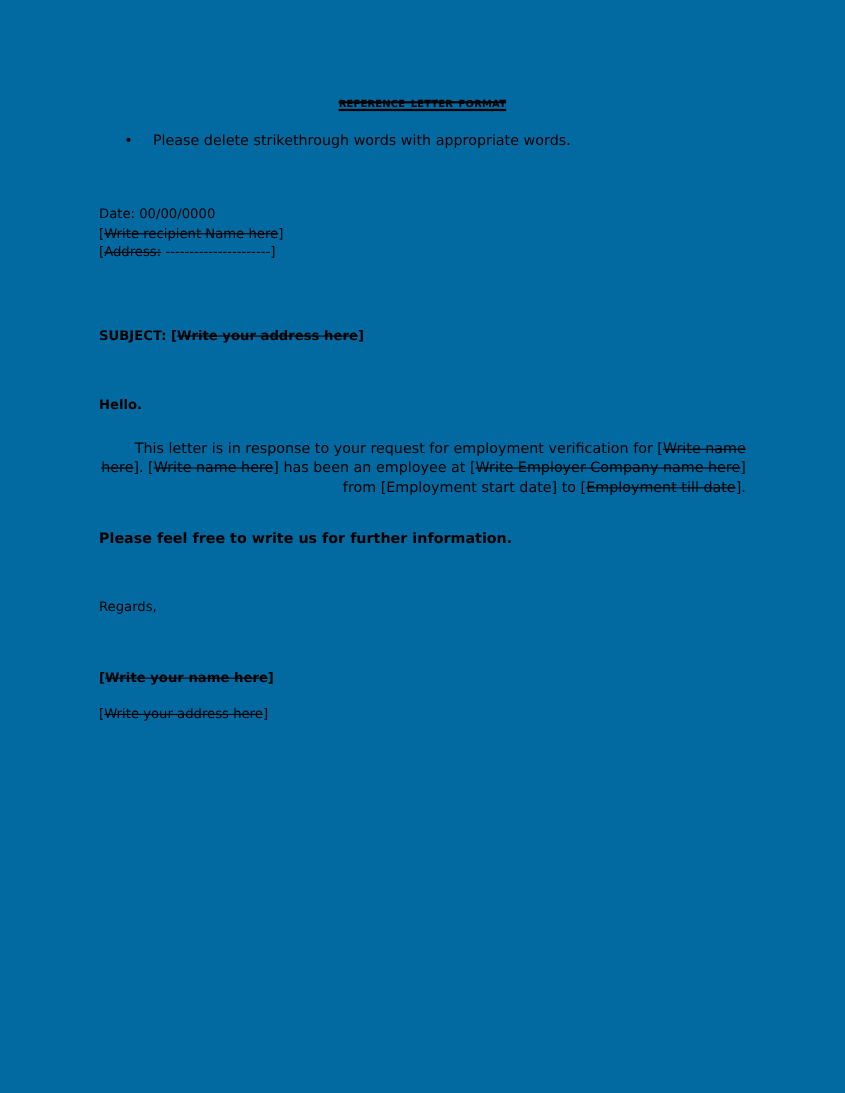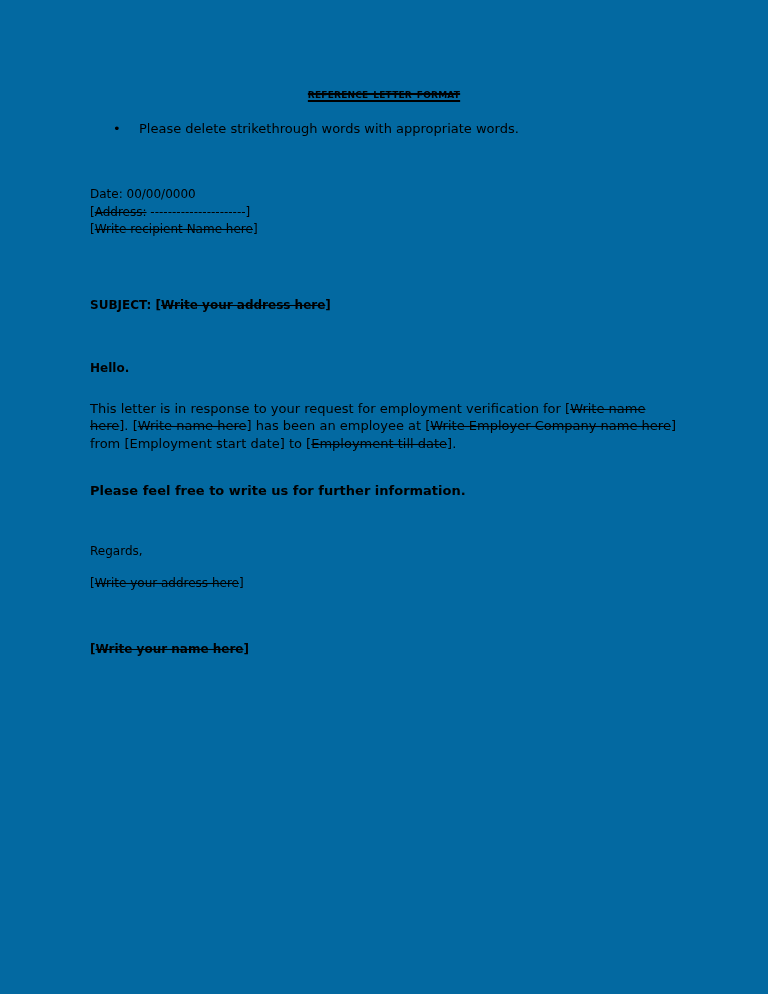--- a/index.html
+++ b/index.html
@@ -83,21 +83,21 @@
     text-decoration-thickness: 1px;
   }
   .bold {
     font-weight: bold;
   }
 
   
   .sp-date      { margin-top: 48px; }
   .sp-subject   { margin-top: 58px; }
   .sp-hello     { margin-top: 46px; font-weight: bold; }
-  .sp-body      { margin-top: 22px; }
+  .sp-body      { margin-top: 22px; text-align: right; }
   .sp-please    { margin-top: 30px; font-weight: bold; }
   .sp-regards   { margin-top: 43px; }
   .sp-name      { margin-top: 48px; }
   .sp-address   { margin-top: 15px; }
 </style>
 </head>
 <body>
 
 <div class="page">
   <div class="content">
@@ -110,24 +110,24 @@
       <li class="bullet-item">
         <span class="dot">•</span>
         <span>Please delete strikethrough words with appropriate words.</span>
       </li>
     </ul>
 
     <div class="block sp-date">
       <span>Date: 00/00/0000</span>
     </div>
     <div class="block">
-      <span>[</span><span class="strike">Address:</span><span> ----------------------</span><span>]</span>
+      <span>[</span><span class="strike">Write recipient Name here</span><span>]</span>
     </div>
     <div class="block">
-      <span>[</span><span class="strike">Write recipient Name here</span><span>]</span>
+      <span>[</span><span class="strike">Address:</span><span> ----------------------</span><span>]</span>
     </div>
 
     <div class="block sp-subject bold">
       <span>SUBJECT: [</span><span class="strike">Write your address here</span><span>]</span>
     </div>
 
     <div class="block sp-hello">
       <span>Hello.</span>
     </div>
 
@@ -138,22 +138,22 @@
     </div>
 
     <div class="para sp-please">
       <span>Please feel free to write us for further information.</span>
     </div>
 
     <div class="block sp-regards">
       <span>Regards,</span>
     </div>
 
+    <div class="block sp-name bold">
+      <span>[</span><span class="strike">Write your name here</span><span>]</span>
+    </div>
+
     <div class="block sp-address">
       <span>[</span><span class="strike">Write your address here</span><span>]</span>
-    </div>
-
-    <div class="block sp-name bold">
-      <span>[</span><span class="strike">Write your name here</span><span>]</span>
     </div>
 
   </div>
 </div>
 
 </body></html>

